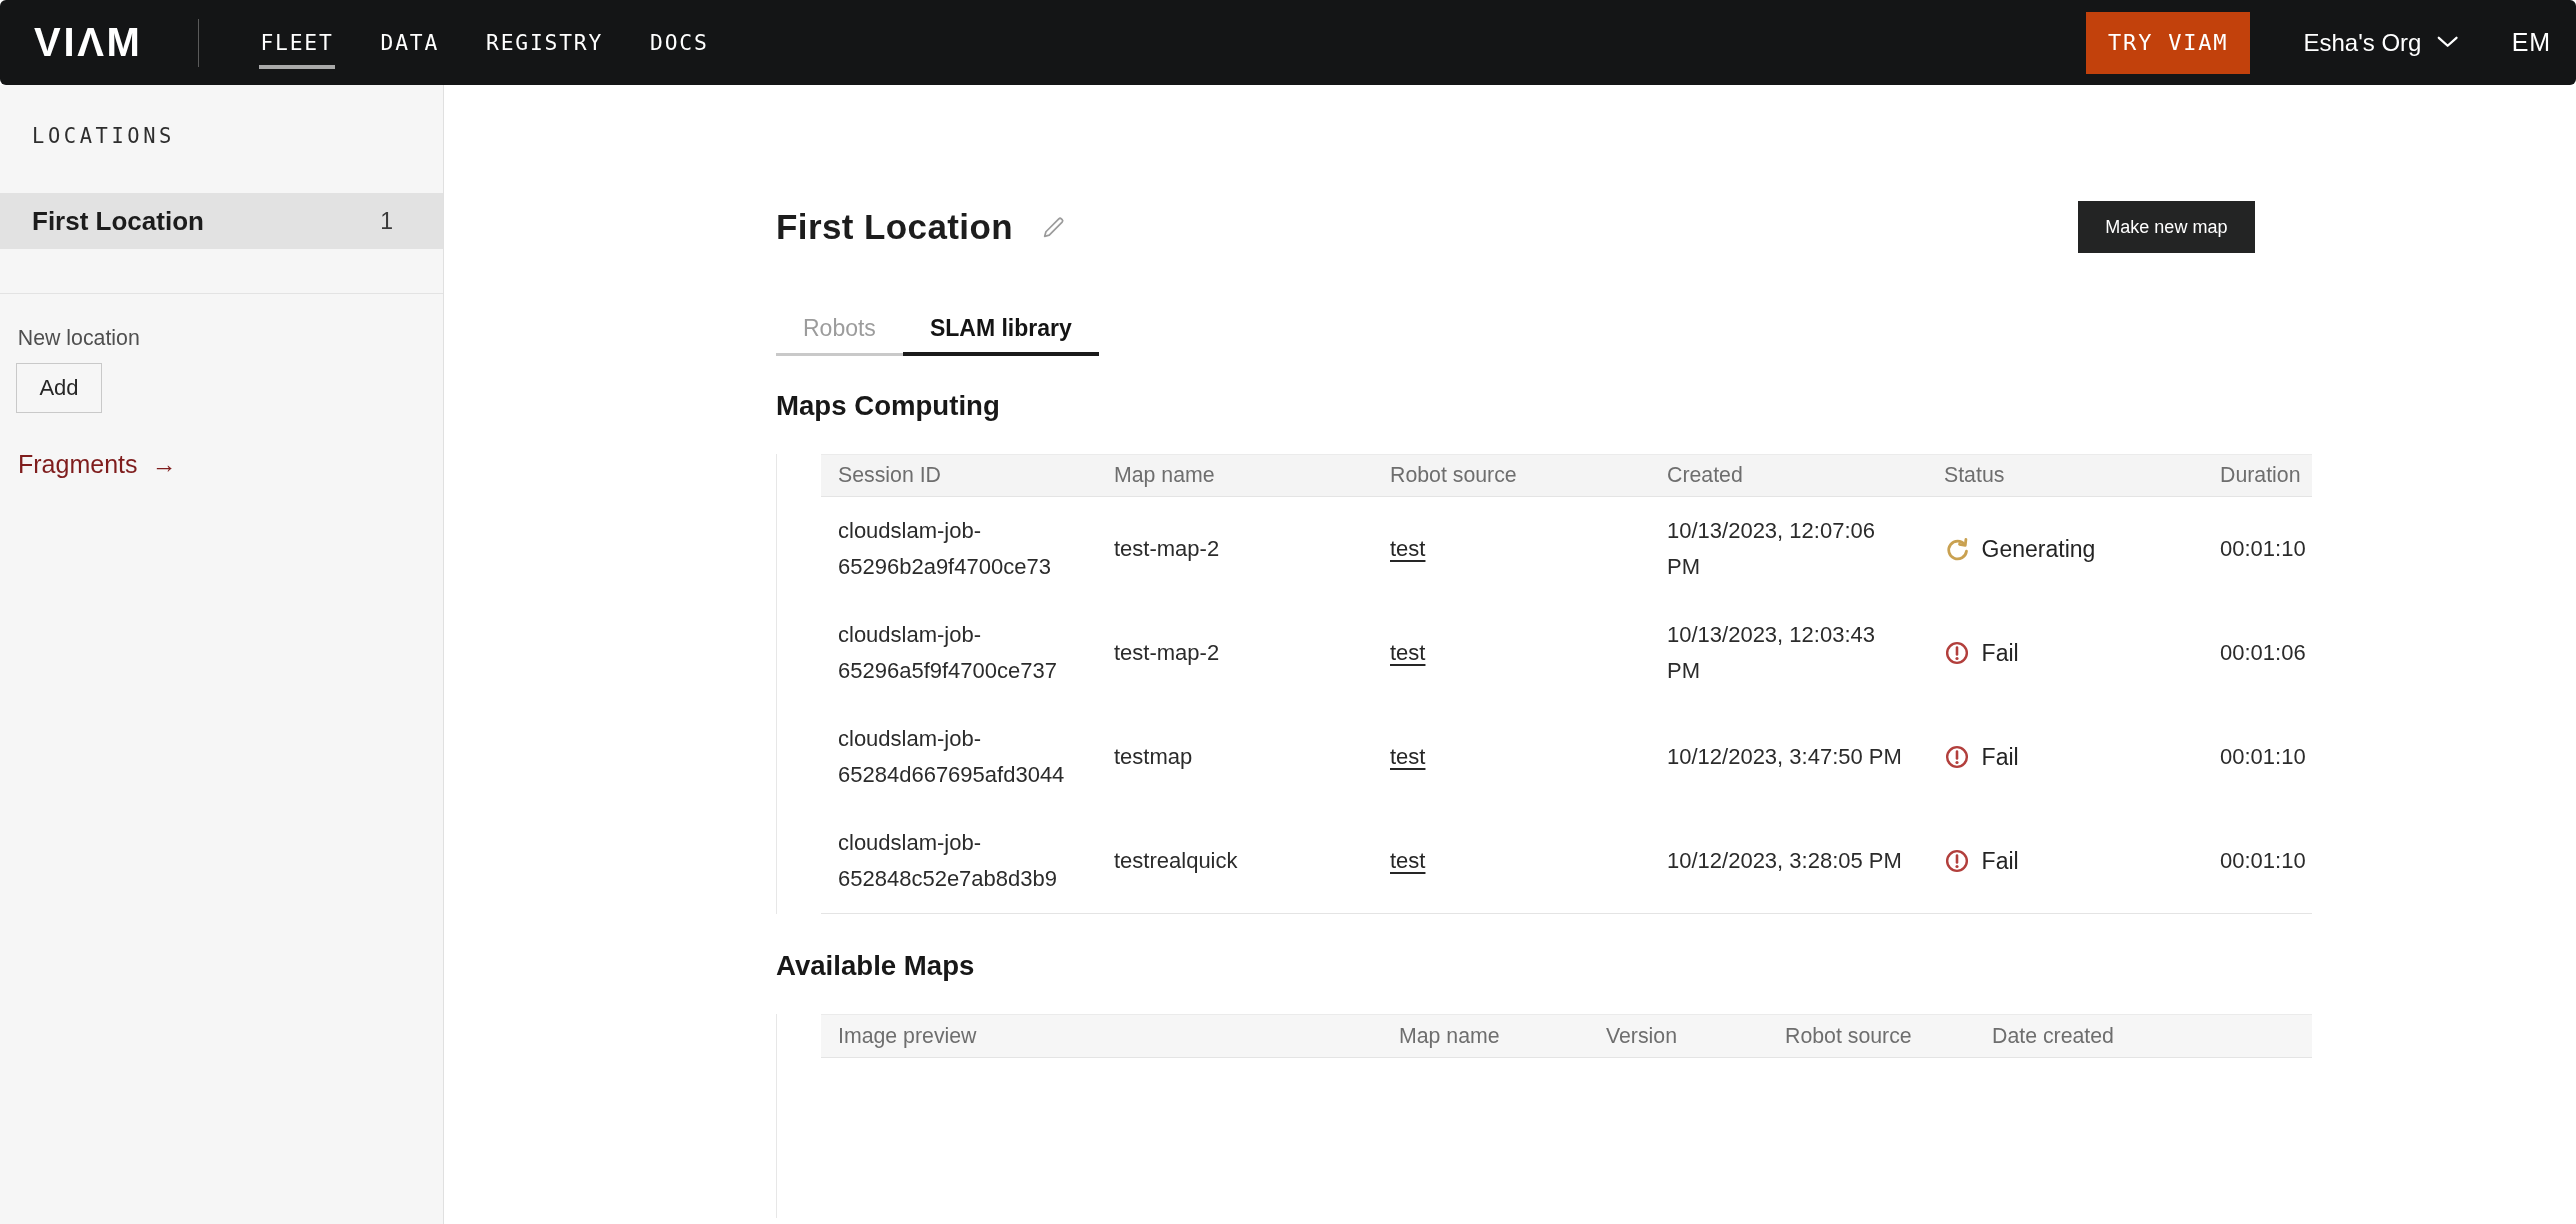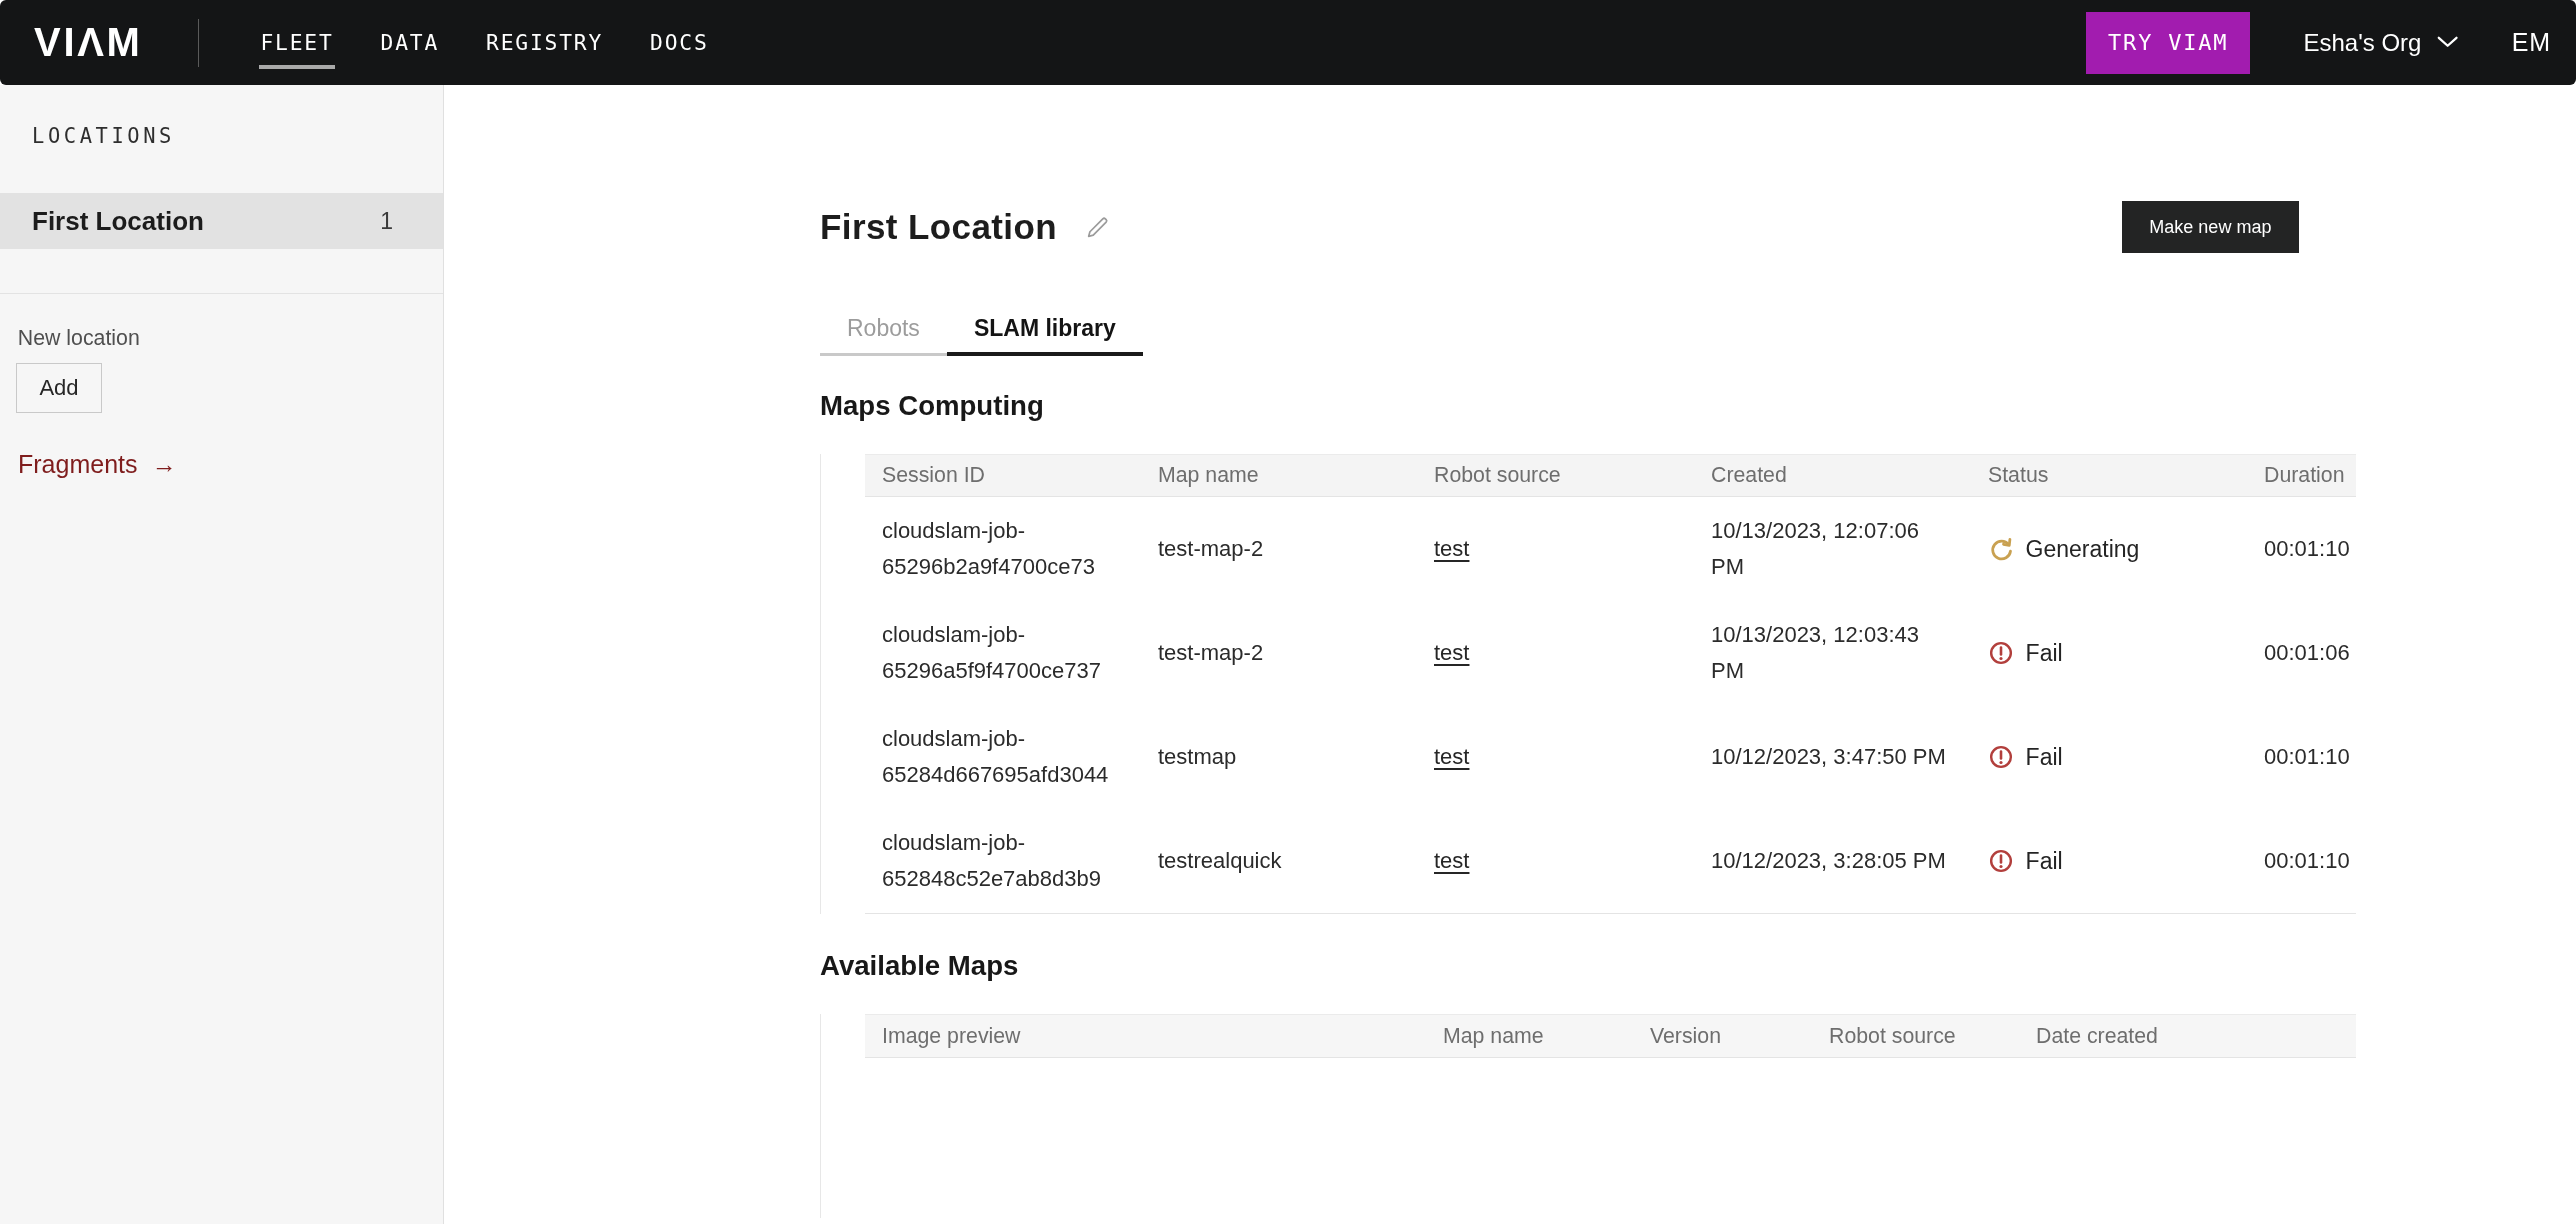--- a/index.html
+++ b/index.html
@@ -8,27 +8,27 @@
 
   
   .nav { height: 85px; background: var(--nav-bg, #141516); display: flex; align-items: center; color: #fff; border-radius: 6px; }
   .logo { margin-left: 34px; font-size: 40px; font-weight: 700; letter-spacing: 2.7px; cursor: pointer; }
   .nav-divider { width: 0.9px; height: 48px; background: #5a5a5a; margin-left: 55px; }
   .nav-menu { display: flex; margin-left: 62px; gap: 47px; height: 100%; align-items: stretch; }
   .nav-item { font-family: "DejaVu Sans Mono", monospace; font-size: 21.3px; letter-spacing: 1.8px;
               position: relative; display: flex; align-items: center; color: #fff; text-decoration: none; cursor: pointer; }
   .nav-item.active::after { content: ''; position: absolute; left: -1.8px; right: -1.8px; bottom: 16px; height: 3.6px; background: #a9a9a9; }
   .nav-right { margin-left: auto; display: flex; align-items: center; gap: 53px; padding-right: 25px; }
-  .try-viam { background: #a21caf; color: #fff; font-family: "DejaVu Sans Mono", monospace; font-size: 22px;
+  .try-viam { background: #c2410c; color: #fff; font-family: "DejaVu Sans Mono", monospace; font-size: 22px;
               letter-spacing: 1.8px; padding: 0 22px; height: 62px; border: none; cursor: pointer; }
   .org { display: flex; align-items: center; gap: 16px; font-size: 24px; cursor: pointer; }
   .initials { font-size: 25px; font-weight: 500; letter-spacing: 0.9px; cursor: pointer; }
 
   
-  .app { display: flex; height: 1140px; gap: 44px; }
+  .app { display: flex; height: 1140px; }
 
   
   .sidebar { width: 444px; flex: 0 0 444px; background: #f6f6f6; border-right: 0.9px solid #e0e0e0; padding-top: 39px; }
   .sidebar-heading { margin-left: 32px; font-family: "DejaVu Sans Mono", monospace; font-size: 20.4px; letter-spacing: 3.6px; color: #2e2e2e; }
   .loc-item { margin-top: 45px; height: 56px; background: #e2e2e2; display: flex; align-items: center;
               padding: 0 50px 0 32px; cursor: pointer; }
   .loc-name { font-weight: 700; font-size: 26px; color: #1c1c1c; flex: 1; }
   .loc-count { font-size: 23px; color: #3a3a3a; }
   .sidebar-divider { height: 0.9px; background: #e3e3e3; margin-top: 44px; }
   .new-loc { margin: 32px 0 0 16px; }

